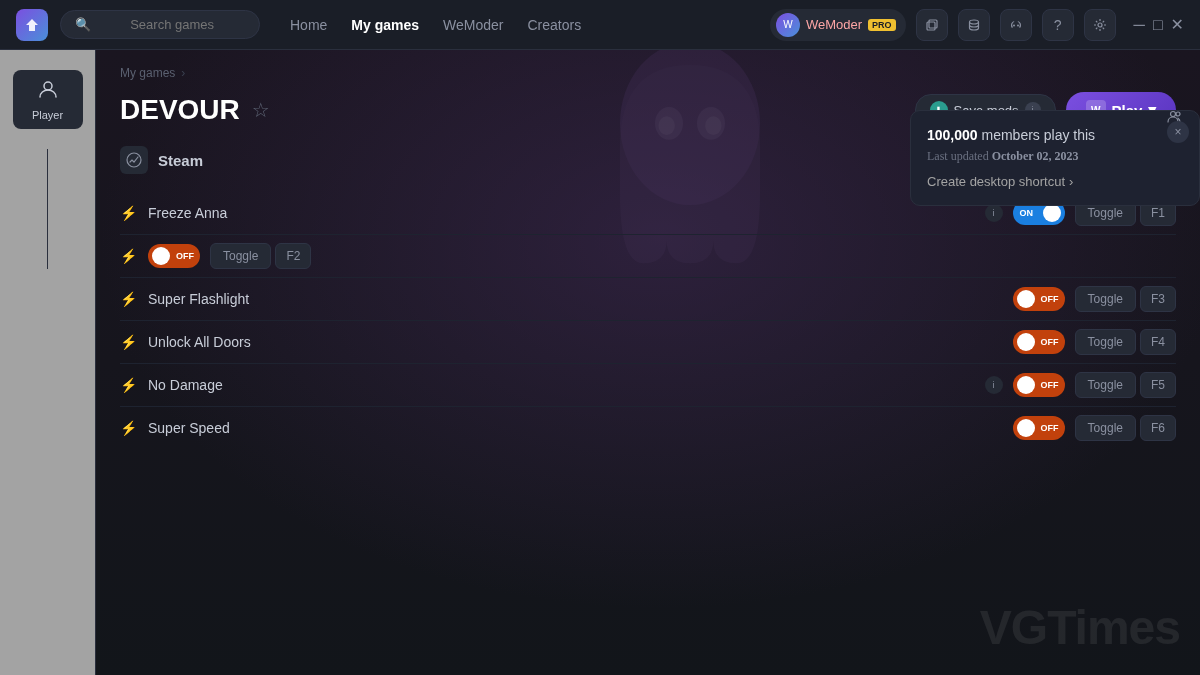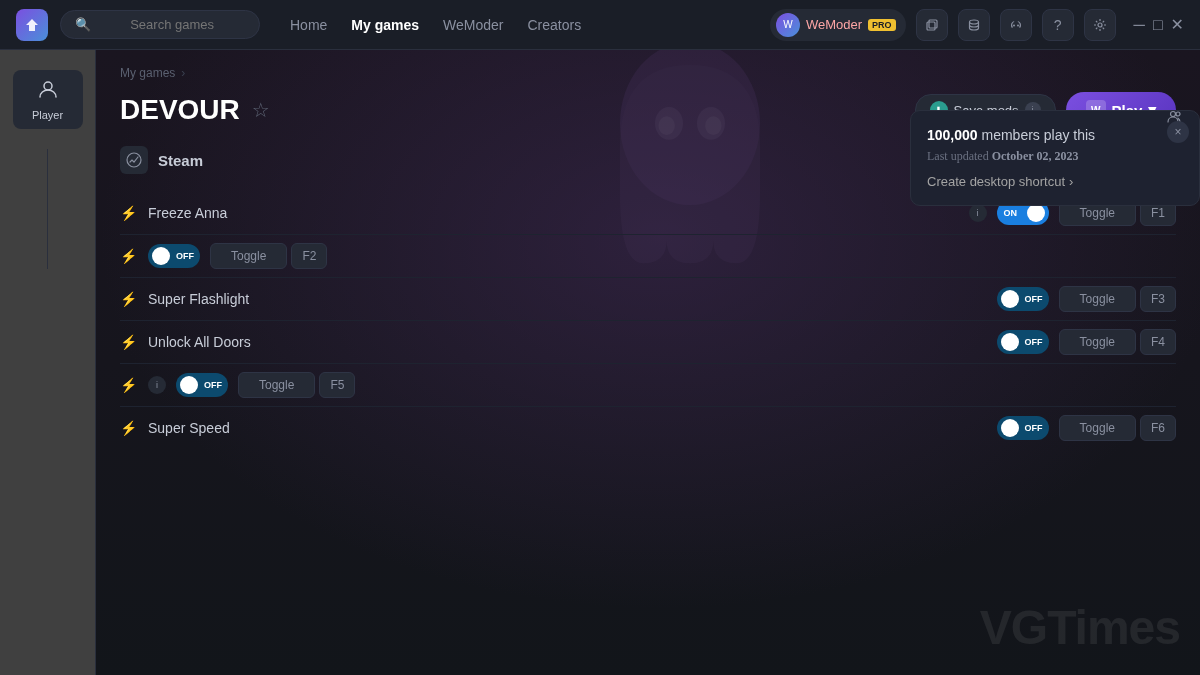--- a/index.html
+++ b/index.html
@@ -160,21 +160,21 @@
       transform: translateX(-20%);
       width: 300px;
       height: 280px;
       z-index: 1;
       opacity: 0.4;
     }
 
     
     .sidebar {
       width: 96px;
-      background: #404040;
+      background: #a3a3a3;
       border-right: 1px solid #2a2f3d;
       display: flex;
       flex-direction: column;
       align-items: center;
       padding-top: 20px;
       gap: 16px;
       position: relative;
       z-index: 5;
       flex-shrink: 0;
     }
@@ -405,21 +405,21 @@
       font-size: 9px;
       font-weight: 700;
       color: white;
       flex-shrink: 0;
     }
     .toggle-switch.on {
       background: #1a7fe0;
       justify-content: flex-end;
     }
     .toggle-switch.off {
-      background: #0c4a6e;
+      background: #c2410c;
       justify-content: flex-start;
     }
     .toggle-switch .toggle-label {
       position: absolute;
     }
     .toggle-switch.on .toggle-label { left: 7px; }
     .toggle-switch.off .toggle-label { right: 6px; }
     .toggle-knob {
       width: 18px;
       height: 18px;
@@ -429,21 +429,21 @@
     }
     .toggle-group {
       display: flex;
       align-items: center;
       gap: 4px;
     }
     .key-btn {
       background: #252a35;
       border: 1px solid #2e3445;
       border-radius: 6px;
-      padding: 5px 20px;
+      padding: 5px 12px;
       font-size: 12px;
       color: #8a90a0;
       cursor: pointer;
       min-width: 60px;
       text-align: center;
     }
     .fkey-btn {
       background: #252a35;
       border: 1px solid #2e3445;
       border-radius: 6px;
@@ -705,20 +705,21 @@
         <span class="toggle-label">OFF</span>
         <div class="toggle-knob"></div>
       </div>
       <div class="toggle-group">
         <button class="key-btn">Toggle</button>
         <button class="fkey-btn">F4</button>
       </div>
     </div>
         <div class="mod-row">
       <span class="mod-icon">⚡</span>
+      <span class="mod-name">No Damage</span>
       <div class="mod-info">i</div>
       <div class="toggle-switch off">
         <span class="toggle-label">OFF</span>
         <div class="toggle-knob"></div>
       </div>
       <div class="toggle-group">
         <button class="key-btn">Toggle</button>
         <button class="fkey-btn">F5</button>
       </div>
     </div>

